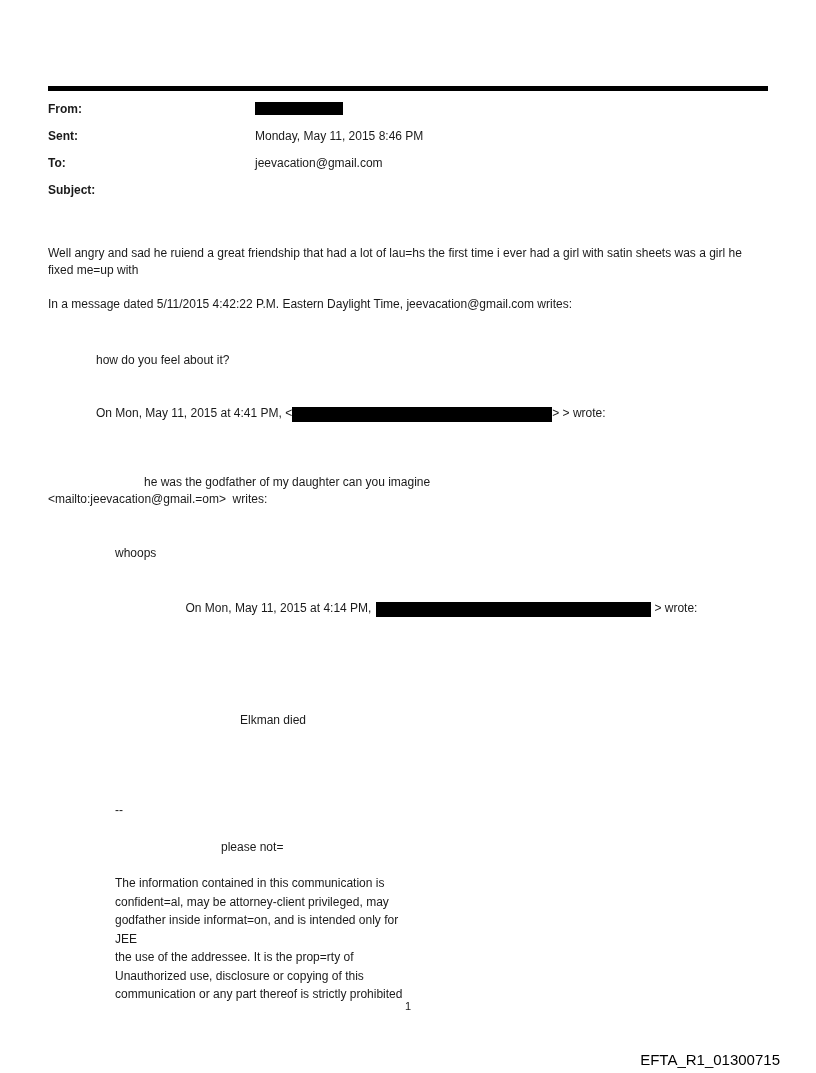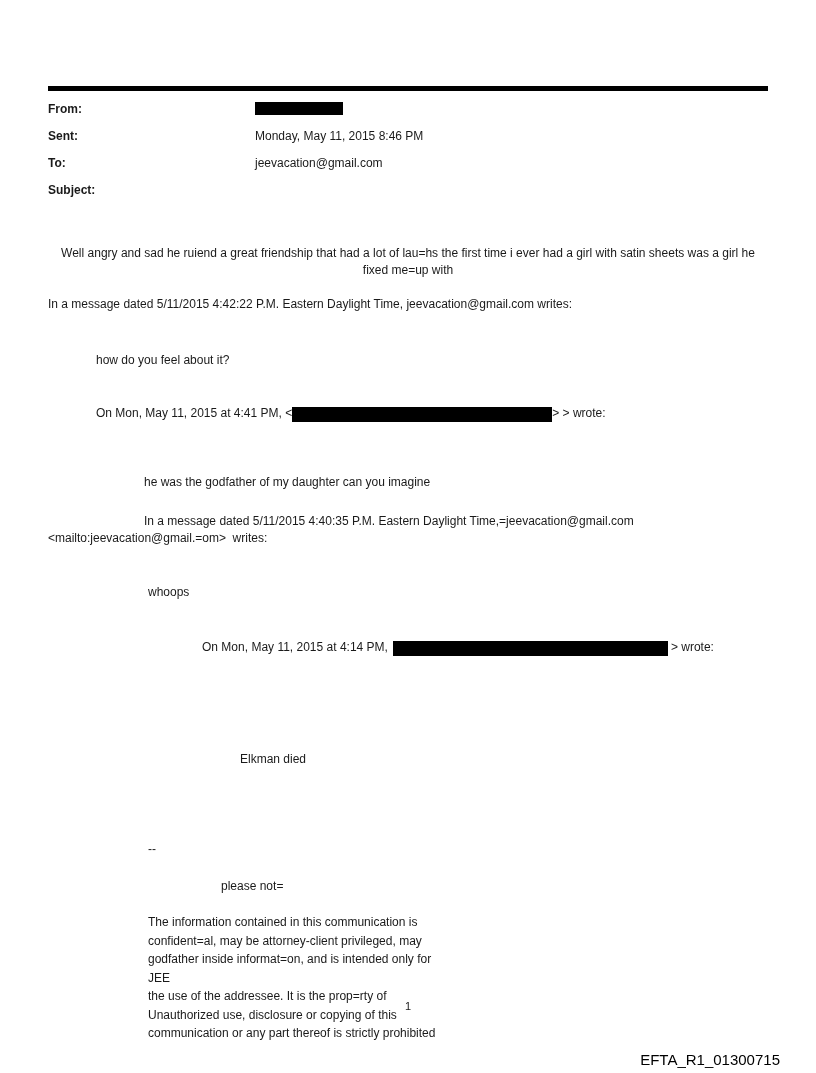--- a/index.html
+++ b/index.html
@@ -42,34 +42,33 @@
     flex: 1;
   }
   .line {
     line-height: 17px;
   }
   .pre {
     white-space: pre-wrap;
   }
   .msg {
     max-width: 720px;
-    text-align: center;
   }
   .redaction {
     display: inline-block;
     background: #000000;
     vertical-align: text-bottom;
   }
   .red-from { width: 88px; height: 13px; margin-bottom: 1px; }
   .red-a { width: 260px; height: 15px; margin-bottom: -2px; }
   .red-b { width: 275px; height: 15px; margin-bottom: -2px; margin-left: 5px; margin-right: 3px; }
 
   .ind1 { margin-left: 48px; }
   .ind2 { margin-left: 96px; }
-  .ind3 { margin-left: 100px; }
+  .ind3 { margin-left: 67px; }
   .ind3b { margin-left: 173px; }
   .ind4 { margin-left: 192px; }
 
   .m-message { margin-top: 46px; }
   .m-q1a { margin-top: 17px; }
   .m-q1t { margin-top: 39px; }
   .m-q2a { margin-top: 36px; }
   .m-q2t { margin-top: 52px; }
   .m-q3a { margin-top: 22px; }
   .m-q3t { margin-top: 37px; }
@@ -128,21 +127,20 @@
     <div class="line msg m-message pre">Well angry and sad he ruiend a great friendship that had a lot of lau=hs the first time i ever had a girl with satin sheets was a girl he fixed me=up with</div>
 
     <div class="line m-q1a pre">In a message dated 5/11/2015 4:42:22 P.M. Eastern Daylight Time, jeevacation@gmail.com writes:</div>
 
     <div class="line ind1 m-q1t pre">how do you feel about it?</div>
 
     <div class="line ind1 m-q2a"><span>On Mon, May 11, 2015 at 4:41 PM, &lt;</span><span class="redaction red-a"></span><span>&gt; &gt; wrote:</span></div>
 
     <div class="line ind2 m-q2t pre">he was the godfather of my daughter can you imagine</div>
 
-    <div class="line ind2 m-q3a pre">In a message dated 5/11/2015 4:40:35 P.M. Eastern Daylight Time,=jeevacation@gmail.com</div>
     <div class="line pre">&lt;mailto:jeevacation@gmail.=om&gt;  writes:</div>
 
     <div class="line ind3 m-q3t pre">whoops</div>
 
     <div class="line ind3 m-q4a"><span>On Mon, May 11, 2015 at 4:14 PM,</span><span class="redaction red-b"></span><span>&gt; wrote:</span></div>
 
     <div class="line ind4 m-q4t pre">Elkman died</div>
 
     <div class="line ind3 m-sig pre">--</div>
 

